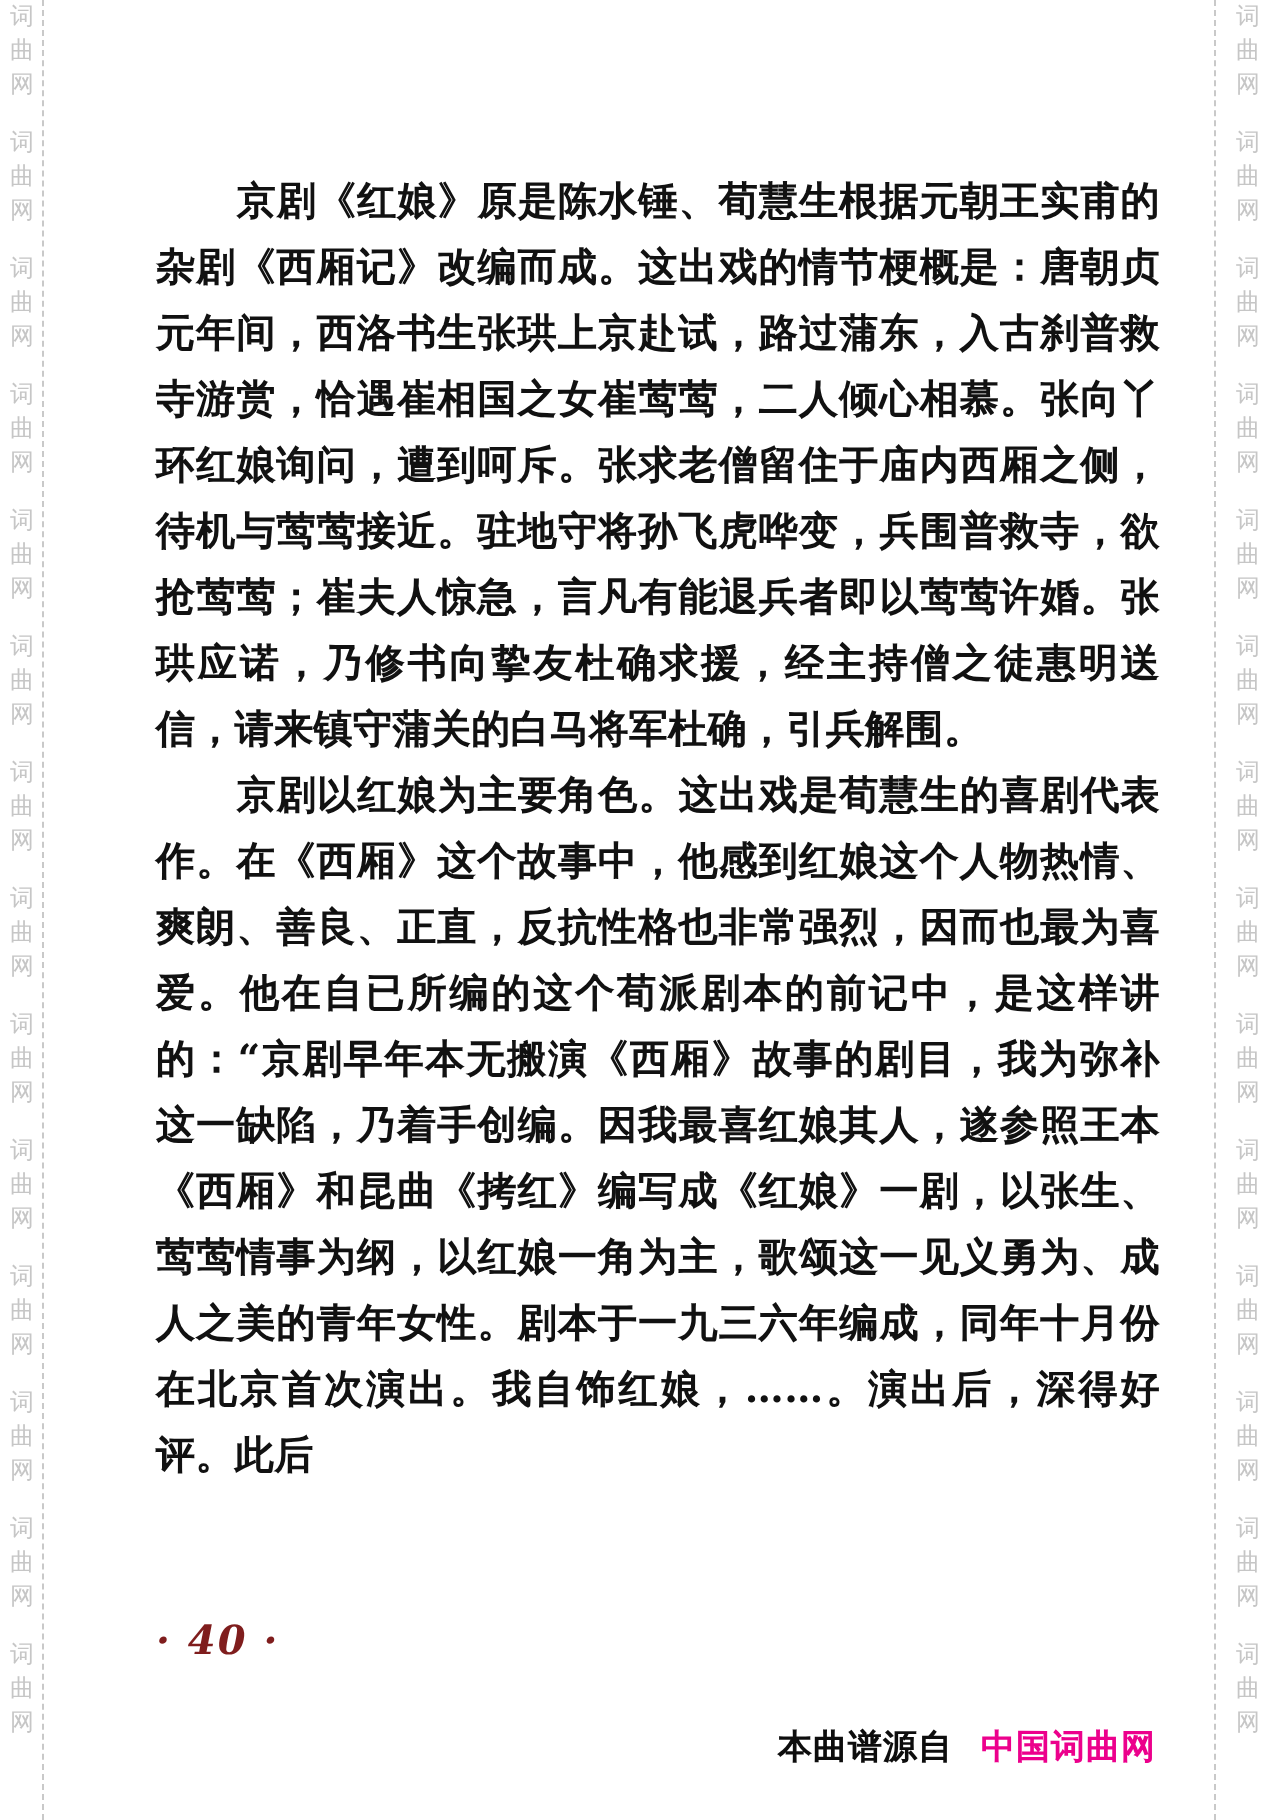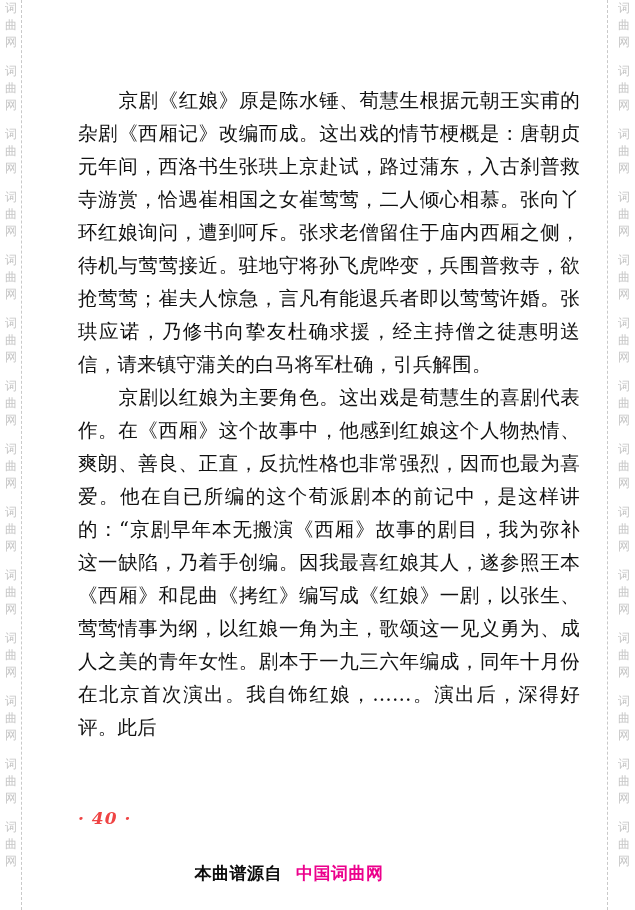--- a/index.html
+++ b/index.html
@@ -74,46 +74,46 @@
   }
   .para {
     font-family: "DejaVu Serif", serif;
     font-size: 19.5px;
     line-height: 33px;
     color: #111111;
     text-align: justify;
     text-align-last: left;
     text-justify: inter-character;
     margin: 0 0 0 0;
-    font-weight: 400;
+    font-weight: 700;
     letter-spacing: 0.2px;
   }
   .para + .para { margin-top: 0; }
   .para .indent { display: inline-block; width: 40px; }
 
   
   #page-number {
     position: absolute;
     left: 78px;
     top: 808px;
     font-family: "DejaVu Serif", serif;
     font-style: italic;
     font-weight: 700;
-    font-size: 17px;
-    color: #ef4444;
+    font-size: 20px;
+    color: #7f1d1d;
     letter-spacing: 1px;
   }
 
   
   #footer-credit {
     position: absolute;
     left: 0;
     top: 862px;
     width: 578px;
-    text-align: center;
+    text-align: right;
     font-family: "DejaVu Sans", sans-serif;
     font-weight: 700;
     font-size: 17px;
     white-space: nowrap;
   }
   #footer-credit .credit-prefix {
     color: #0d0d0d;
     letter-spacing: 0.5px;
   }
   #footer-credit .credit-site {

